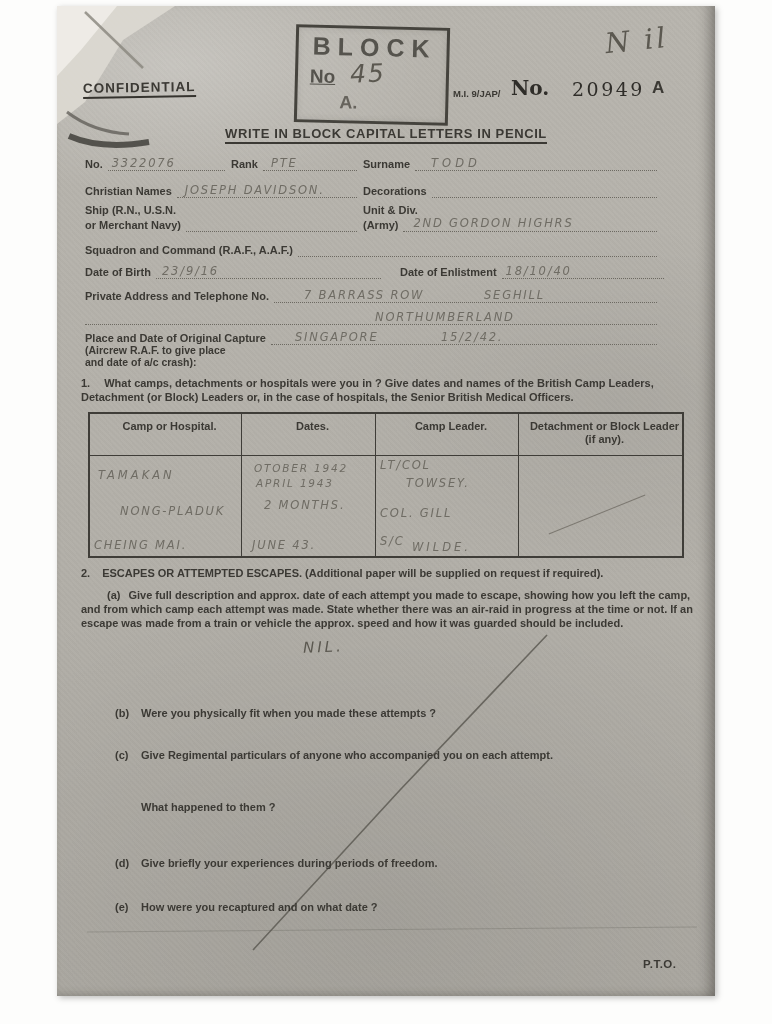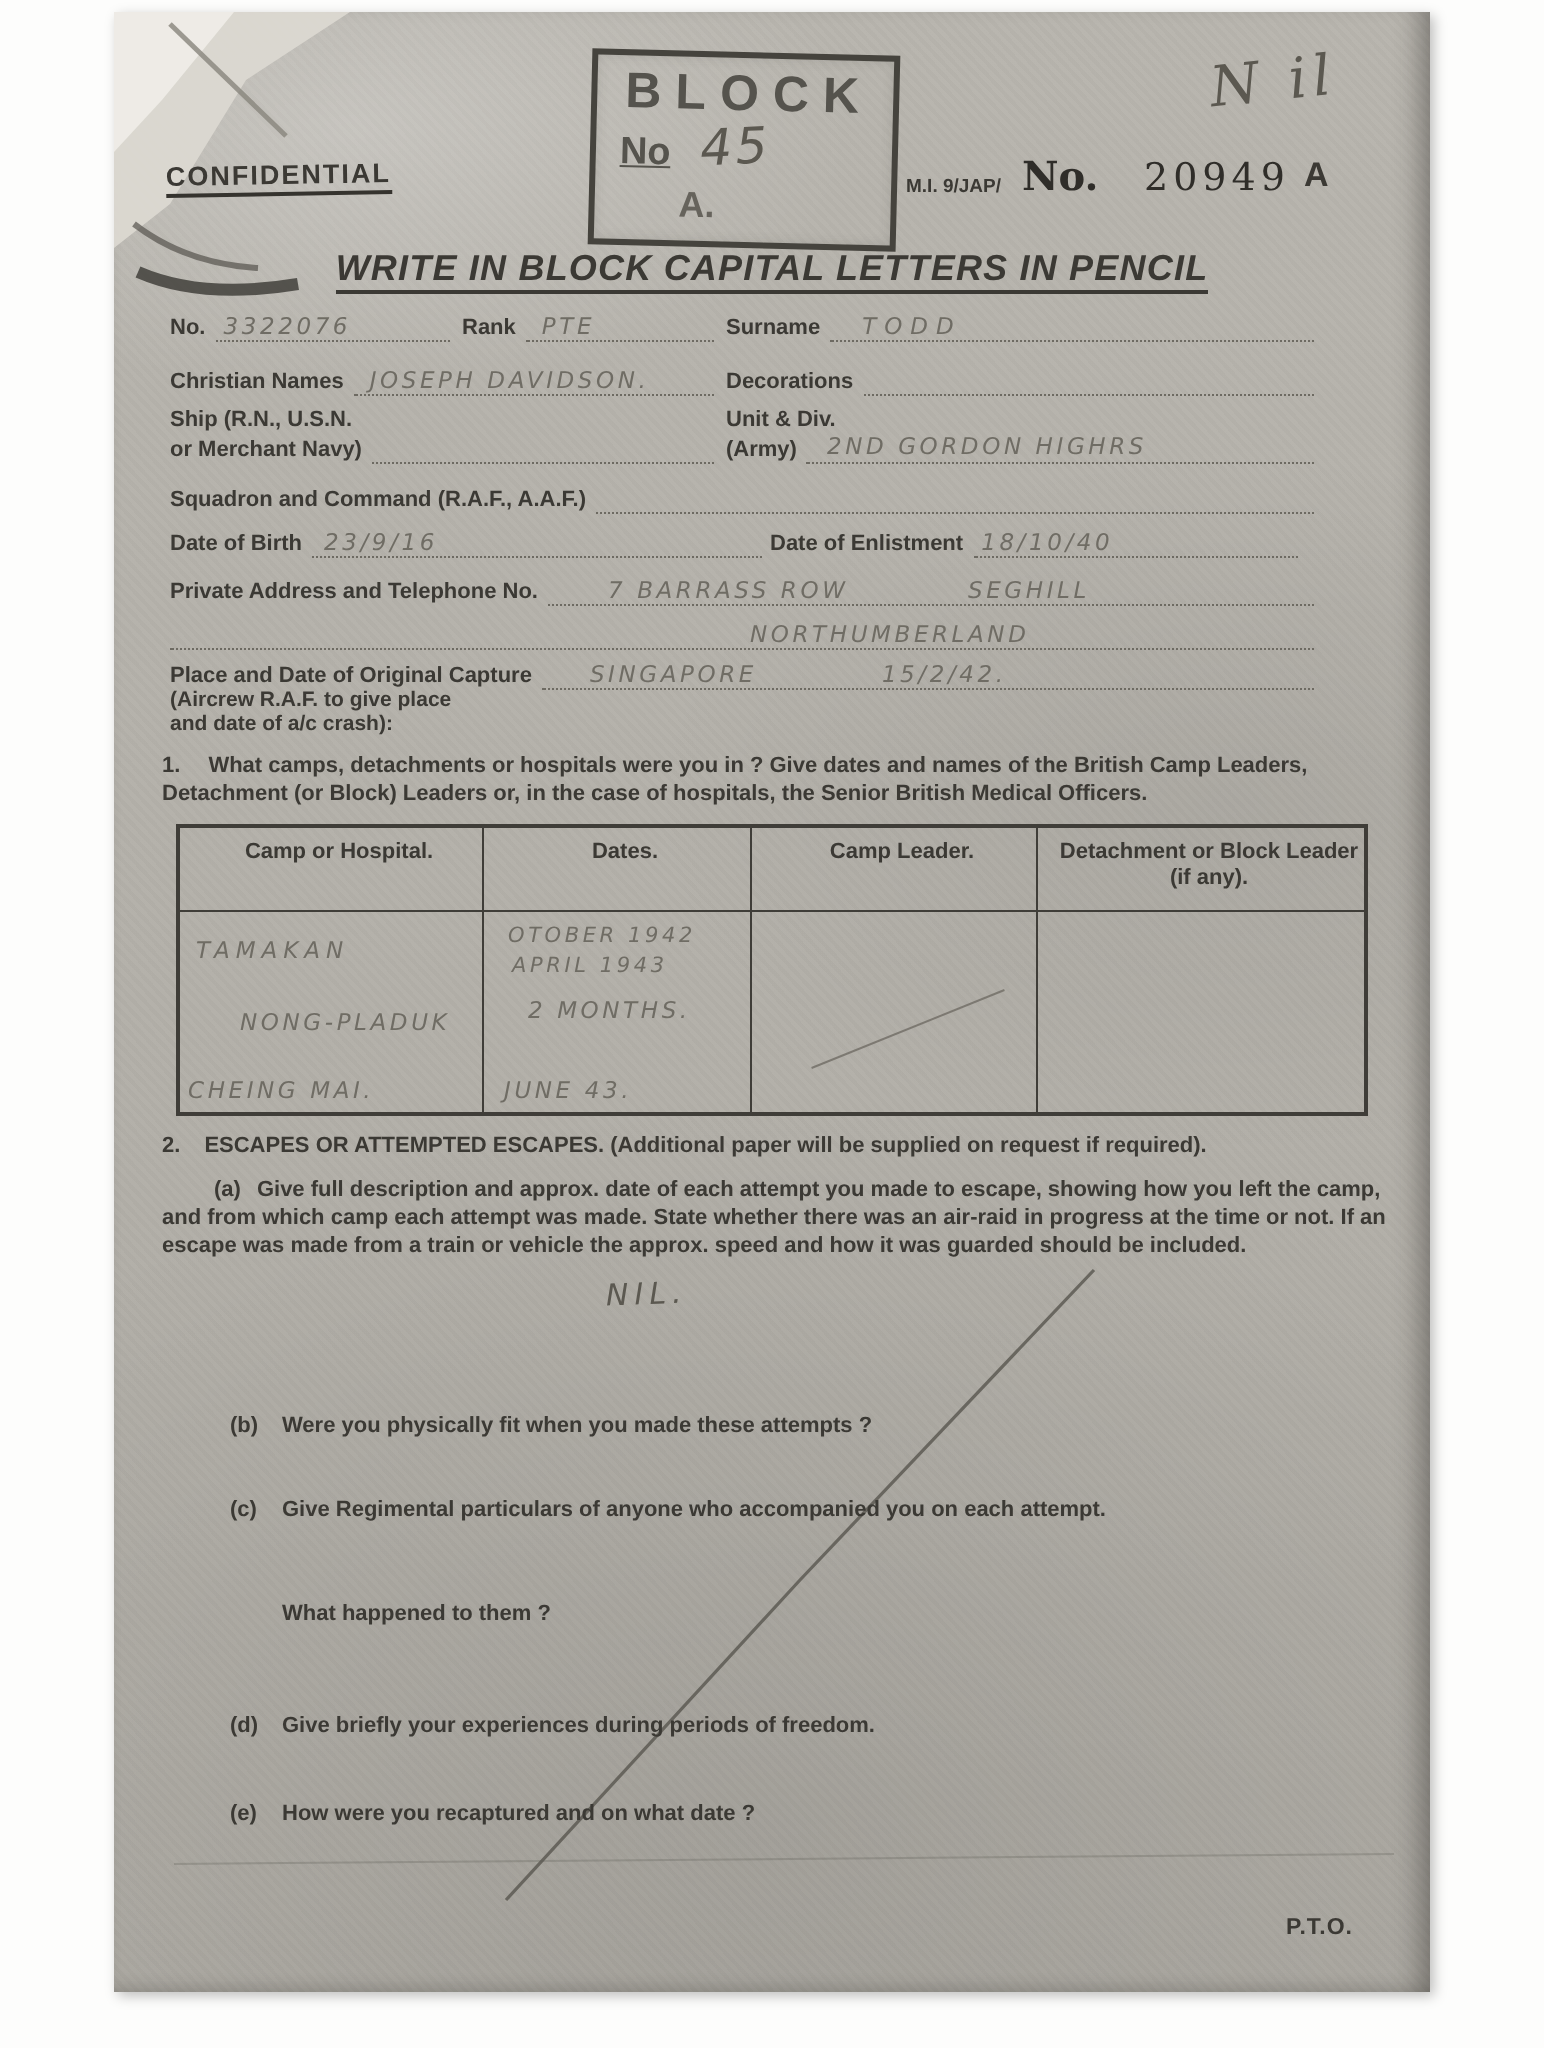--- a/index.html
+++ b/index.html
@@ -83,21 +83,21 @@
     <div class="abs" style="left:42px;top:64px;font-size:18px;font-weight:700;color:#66635c;">A.</div>
   </div>
 
   <div class="abs print" style="left:396px;top:82px;font-size:9.5px;">M.I. 9/JAP/</div>
   <div class="abs serif" style="left:454px;top:70px;font-size:20px;font-weight:700;color:#2f2d29;">No.</div>
   <div class="abs serif" style="left:515px;top:72px;font-size:19px;letter-spacing:2.5px;color:#2f2d29;">20949</div>
   <div class="abs print" style="left:595px;top:72px;font-size:17px;">A</div>
   <div class="abs hw hw-dark serif" style="left:548px;top:18px;font-size:28px;transform:rotate(-6deg);letter-spacing:3px;">N il</div>
 
   <div class="abs" style="left:0;top:118px;width:100%;text-align:center;">
-    <span class="print title-line" style="font-size:18px;font-style:italic;">WRITE IN BLOCK CAPITAL LETTERS IN PENCIL</span>
+    <span class="print title-line" style="font-size:13px;">WRITE IN BLOCK CAPITAL LETTERS IN PENCIL</span>
   </div>
 
   <div class="abs row fs11 print" style="left:28px;top:150px;width:140px;">
     <span class="lbl">No.</span>
     <span class="dots">
         <span class="hw" style="left:4px;">3322076</span>
       </span>
   </div>
   <div class="abs row fs11 print" style="left:174px;top:150px;width:126px;">
     <span class="lbl">Rank</span>
@@ -150,21 +150,21 @@
         <span class="hw"></span>
       </span>
   </div>
 
   <div class="abs row fs11 print" style="left:28px;top:258px;width:296px;">
     <span class="lbl">Date of Birth</span>
     <span class="dots">
         <span class="hw" style="left:6px;">23/9/16</span>
       </span>
   </div>
-  <div class="abs row fs11 print" style="left:328px;top:258px;width:264px;">
+  <div class="abs row fs11 print" style="left:343px;top:258px;width:264px;">
     <span class="lbl">Date of Enlistment</span>
     <span class="dots">
         <span class="hw" style="left:4px;">18/10/40</span>
       </span>
   </div>
 
   <div class="abs row fs11 print" style="left:28px;top:282px;width:572px;">
     <span class="lbl">Private Address and Telephone No.</span>
     <span class="dots">
       <span class="hw" style="left:30px;">7 BARRASS ROW</span>
@@ -202,20 +202,27 @@
       <span class="hw" style="left:6px;top:48px;margin-left:24px;">NONG-PLADUK</span>
       <span class="hw" style="left:4px;top:82px;">CHEING MAI.</span>
     </div>
     <div class="cell bodycell">
       <span class="hw" style="left:12px;top:6px;font-size:10.5px;">OTOBER 1942</span>
       <span class="hw" style="left:14px;top:21px;font-size:10.5px;">APRIL 1943</span>
       <span class="hw" style="left:22px;top:42px;">2 MONTHS.</span>
       <span class="hw" style="left:10px;top:82px;">JUNE 43.</span>
     </div>
     <div class="cell bodycell">
+      <span class="hw" style="left:4px;top:2px;">LT/COL</span>
+      <span class="hw" style="left:30px;top:20px;">TOWSEY.</span>
+      <span class="hw" style="left:4px;top:50px;">COL. GILL</span>
+      <span class="hw" style="left:4px;top:78px;">S/C</span>
+      <span class="hw" style="left:36px;top:84px;letter-spacing:3px;">WILDE.</span>
+    </div>
+    <div class="cell bodycell">
       <div style="position:absolute;left:26px;top:58px;width:104px;border-top:1.6px solid #6f6c64;transform:rotate(-22deg);opacity:.8;"></div>
     </div>
   </div>
 
   <div class="abs fs11 print" style="left:24px;top:560px;width:612px;">
     <p class="para"><span style="padding-right:12px;">2.</span><span>ESCAPES OR ATTEMPTED ESCAPES.   (Additional paper will be supplied on request if required).</span></p>
   </div>
 
   <div class="abs fs11 print" style="left:24px;top:582px;width:614px;">
     <p class="para" style="text-indent:26px;"><span style="padding-right:8px;">(a)</span><span>Give full description and approx. date of each attempt you made to escape, showing how you left the camp, and from which camp each attempt was made.   State whether there was an air-raid in progress at the time or not.   If an escape was made from a train or vehicle the approx. speed and how it was guarded should be included.</span></p>

